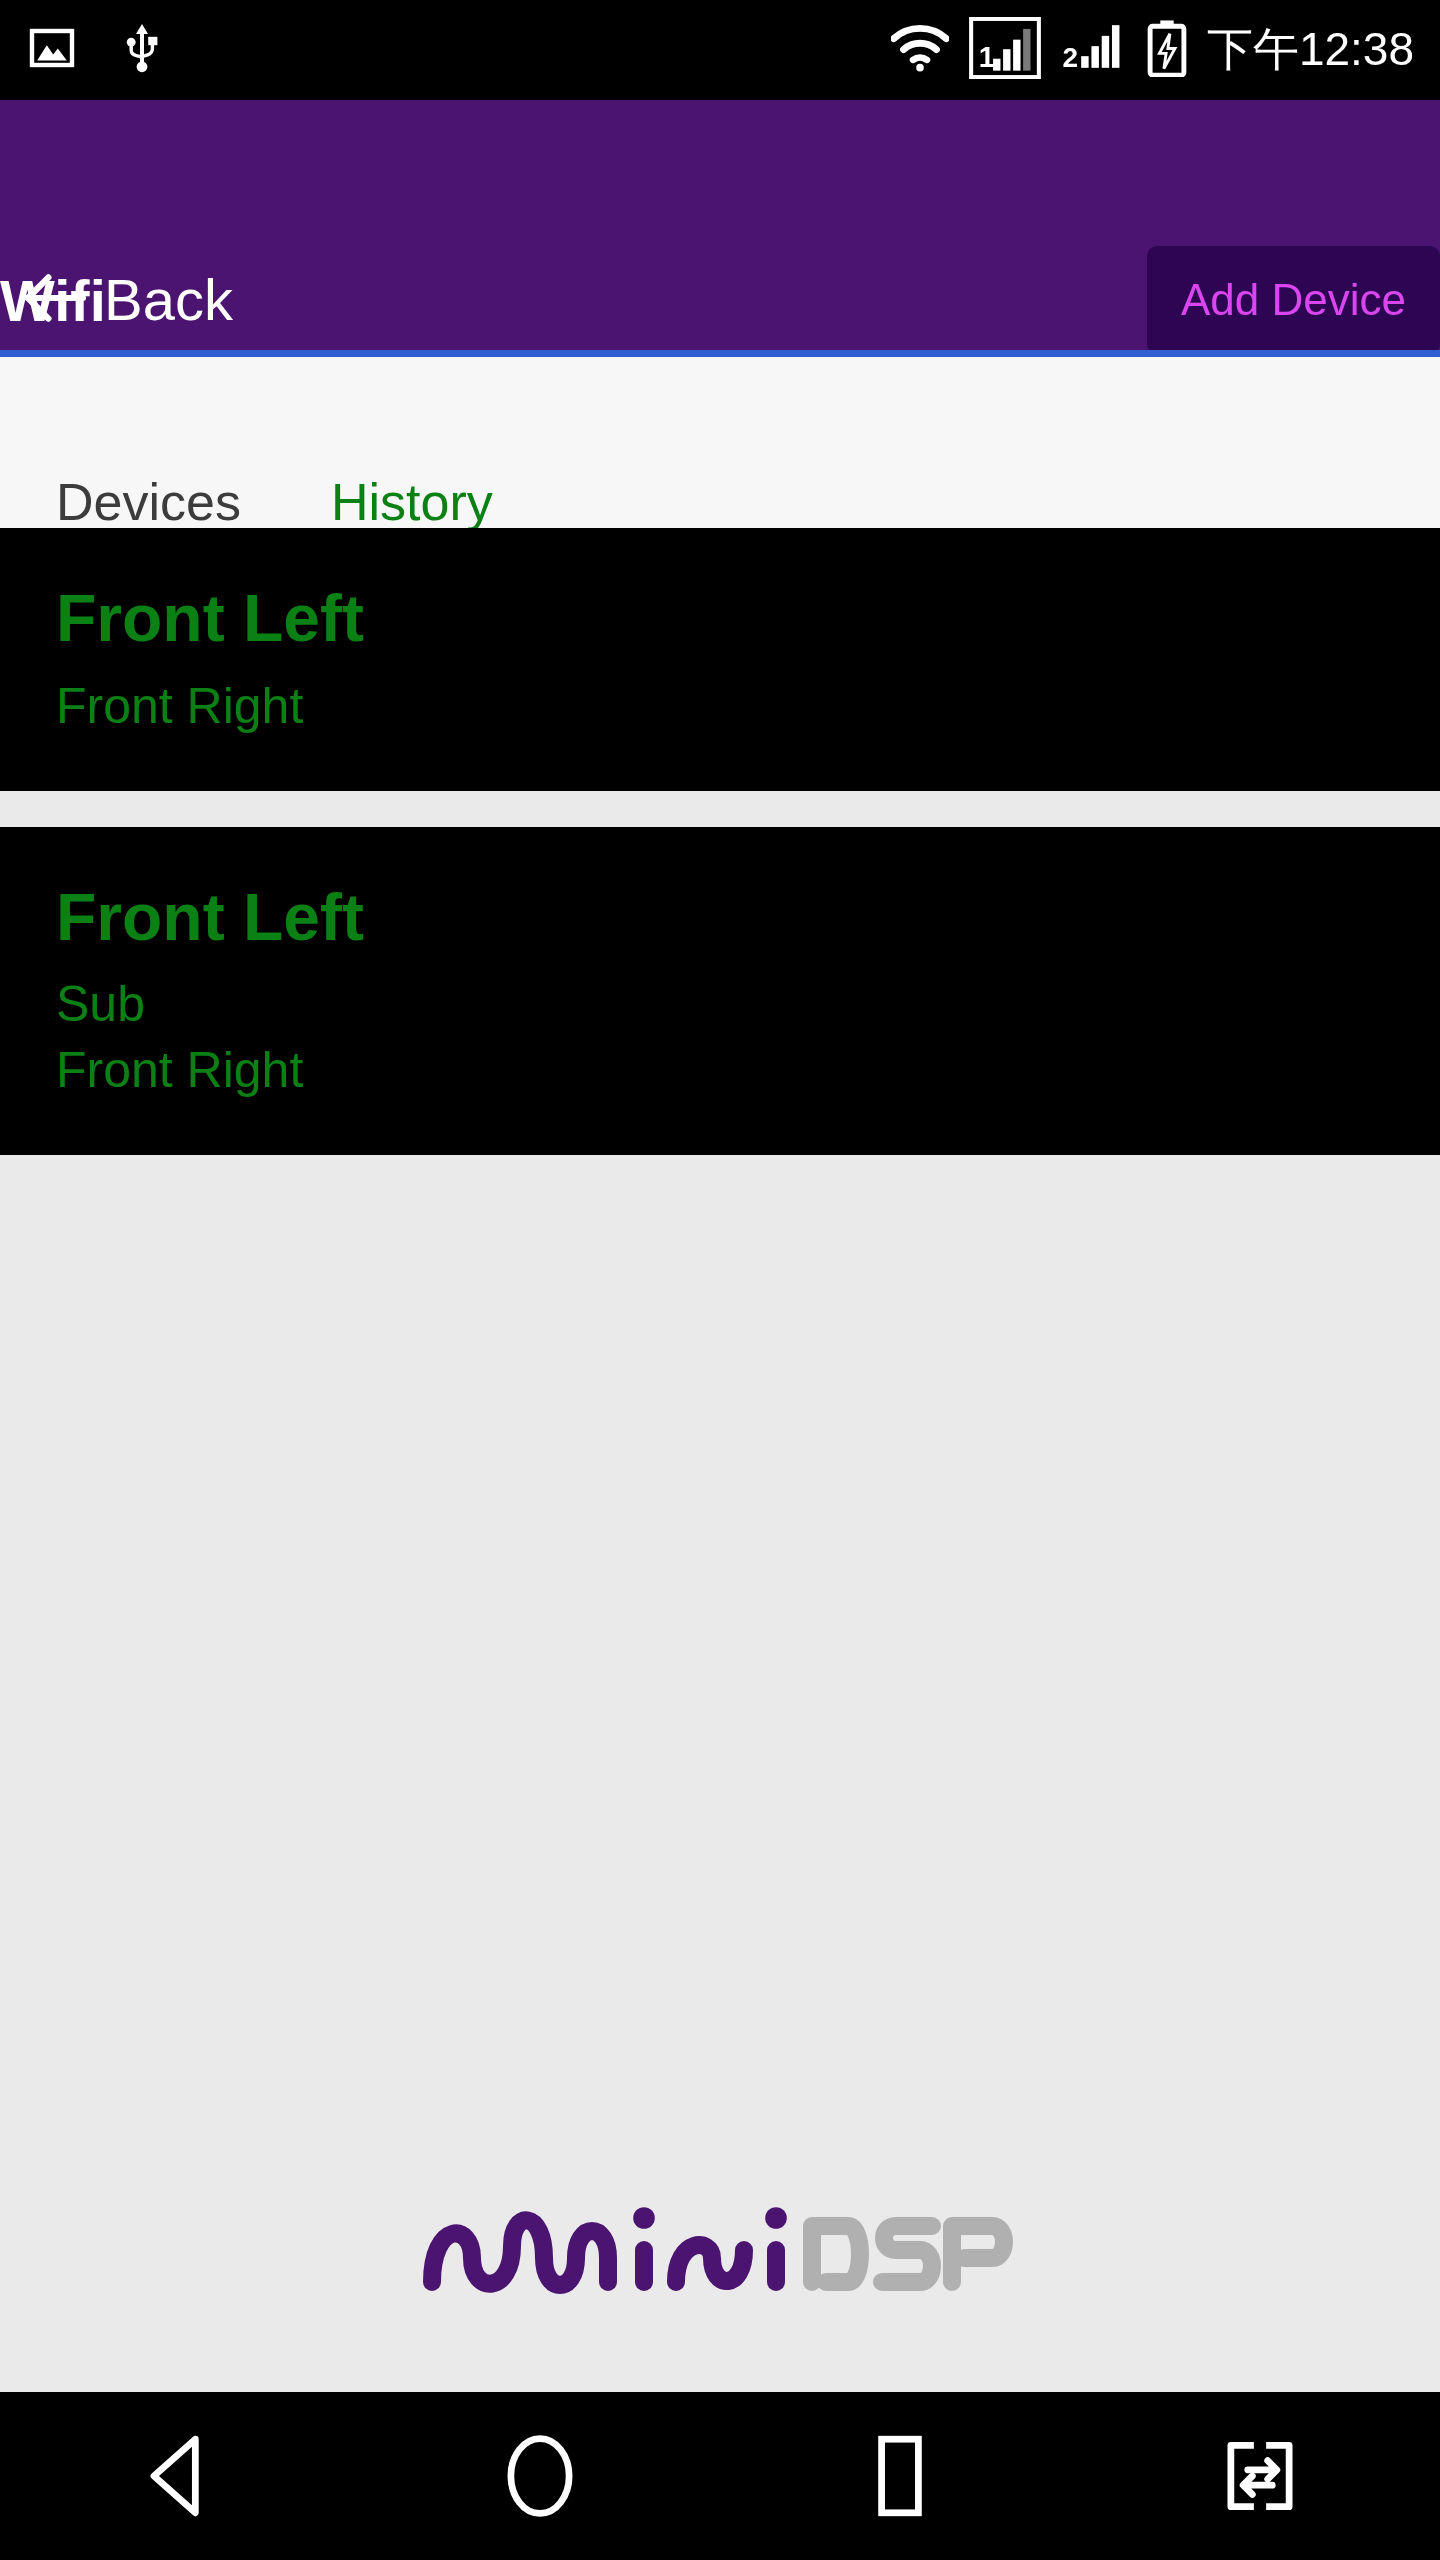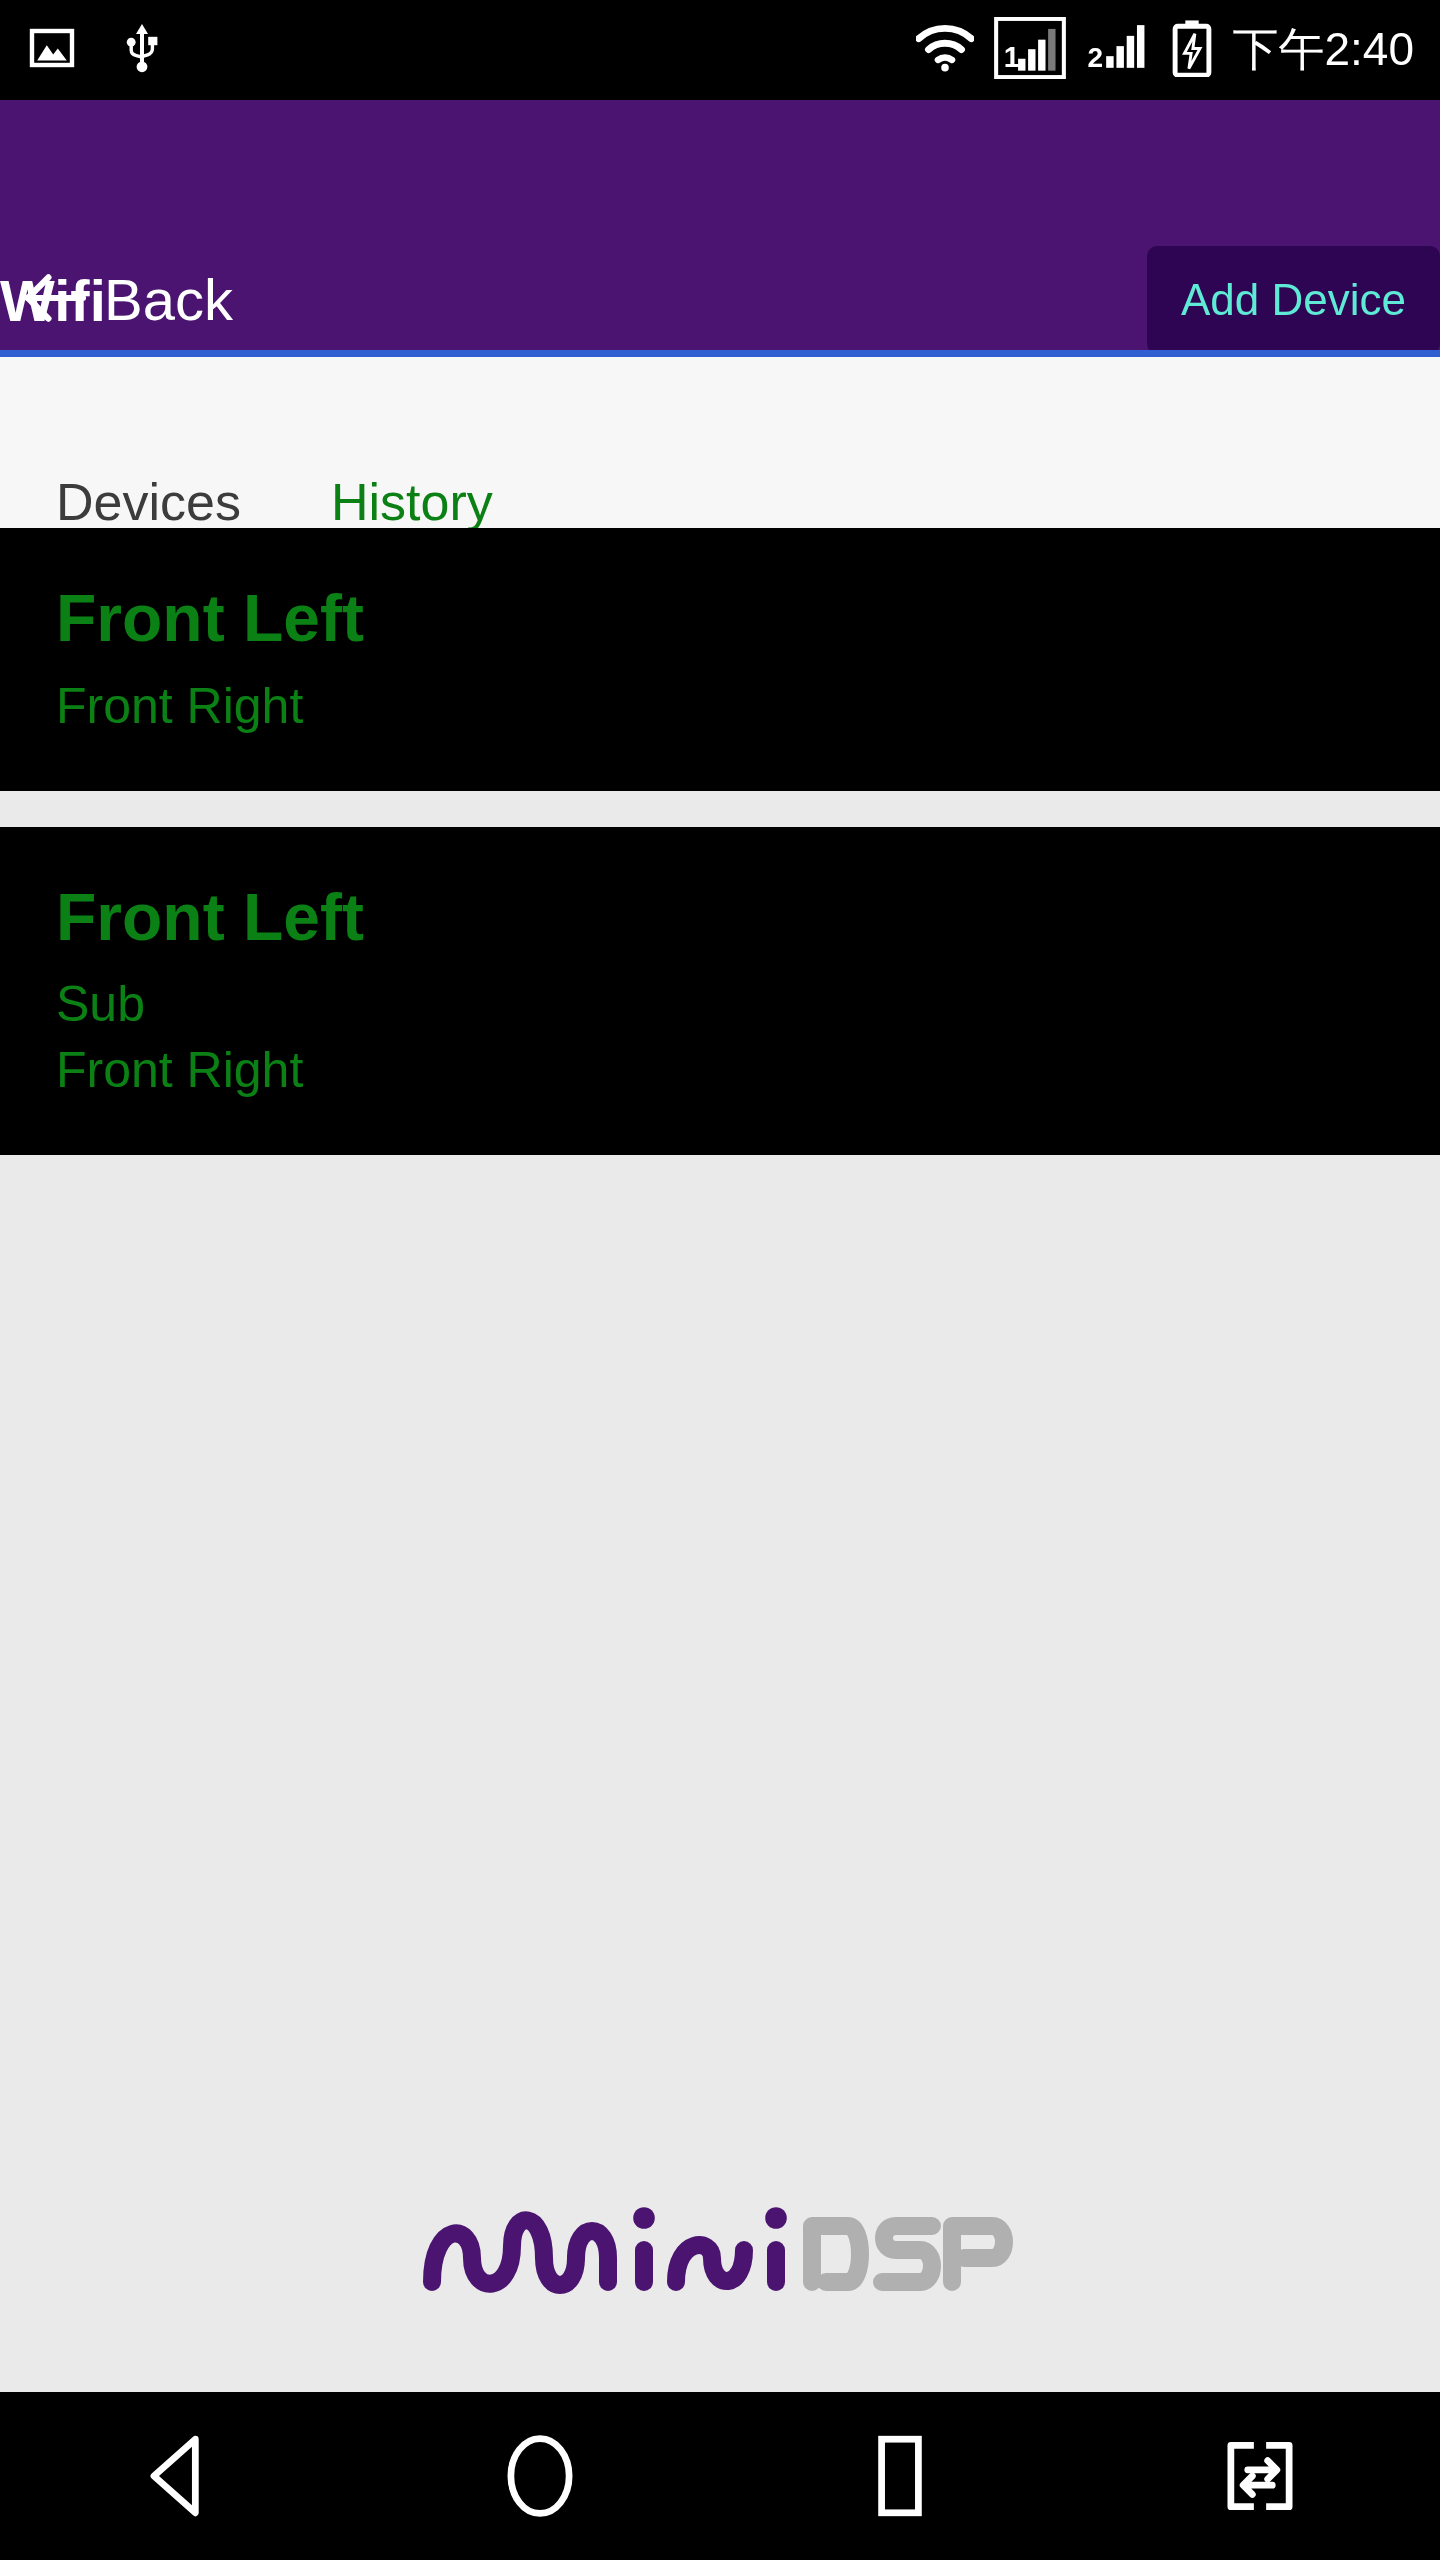--- a/index.html
+++ b/index.html
@@ -48,21 +48,21 @@
     transform:translateY(-50%);
     width:1196px; text-align:left;
     color:#fff; font-size:58px; font-weight:bold;
     pointer-events:none;
   }
   .add-device {
     position:absolute; right:0px; top:200px;
     transform:translateY(-50%);
     background:#2e0553; border-radius:10px;
     padding:32px 34px;
-    color:#5eead4; font-size:44px; line-height:1;
+    color:#d946ef; font-size:44px; line-height:1;
     cursor:pointer; white-space:nowrap;
   }
 
   
   .tabbar {
     position:absolute; top:357px; left:0;
     width:1440px; height:171px;
     background:#f7f7f7;
     display:flex; align-items:flex-end;
     padding-left:46px;
@@ -169,21 +169,21 @@
       </span>
 
       <span>
         <svg width="40" height="58" viewBox="0 0 18 26">
           <rect x="6" y="0.6" width="6" height="2.6" fill="#fff"></rect>
           <rect x="1.4" y="3.2" width="15.2" height="22" rx="1.2" fill="none" stroke="#fff" stroke-width="2.2"></rect>
           <path d="M10.3 6.6 L5.6 15.4 L8.6 15.4 L7.6 22.3 L12.6 13.2 L9.4 13.2 Z" fill="none" stroke="#fff" stroke-width="1.3"></path>
         </svg>
       </span>
 
-      <span class="sb-time">下午2:40</span>
+      <span class="sb-time">下午12:38</span>
     </div>
   </div>
 
   <div class="header">
     <div class="back-btn">
       <span>
         <svg width="62" height="50" viewBox="0 0 31 25">
           <path d="M2 12.5 L12.2 2.2" fill="none" stroke="#fff" stroke-width="3.1" stroke-linecap="round"></path>
           <path d="M2 12.5 L12.2 22.8" fill="none" stroke="#fff" stroke-width="3.1" stroke-linecap="round"></path>
           <path d="M2 12.5 L29.5 12.5" fill="none" stroke="#fff" stroke-width="3.1" stroke-linecap="round"></path>

